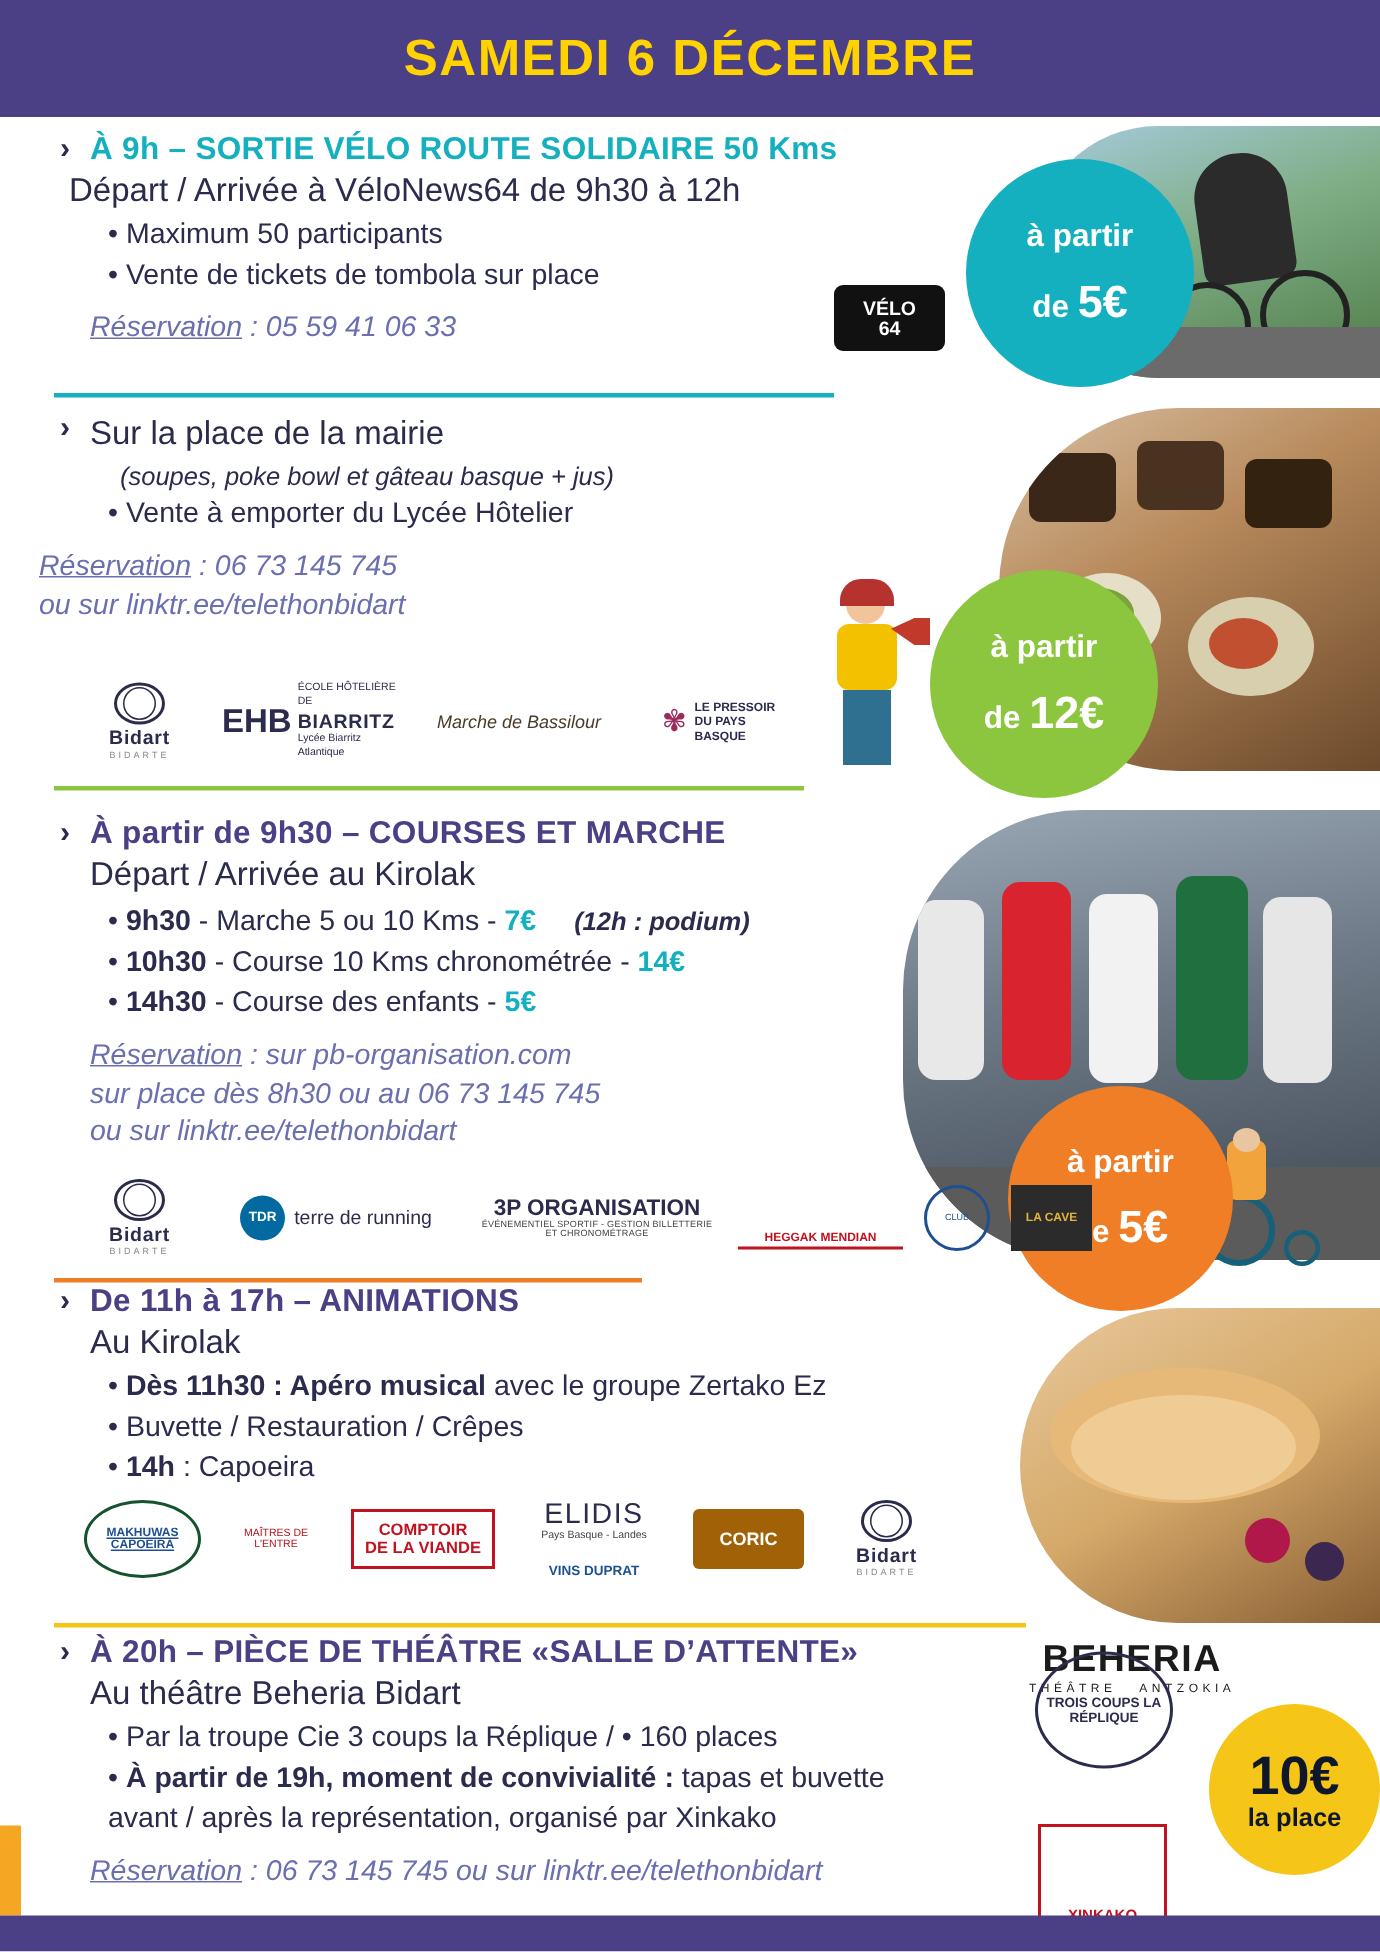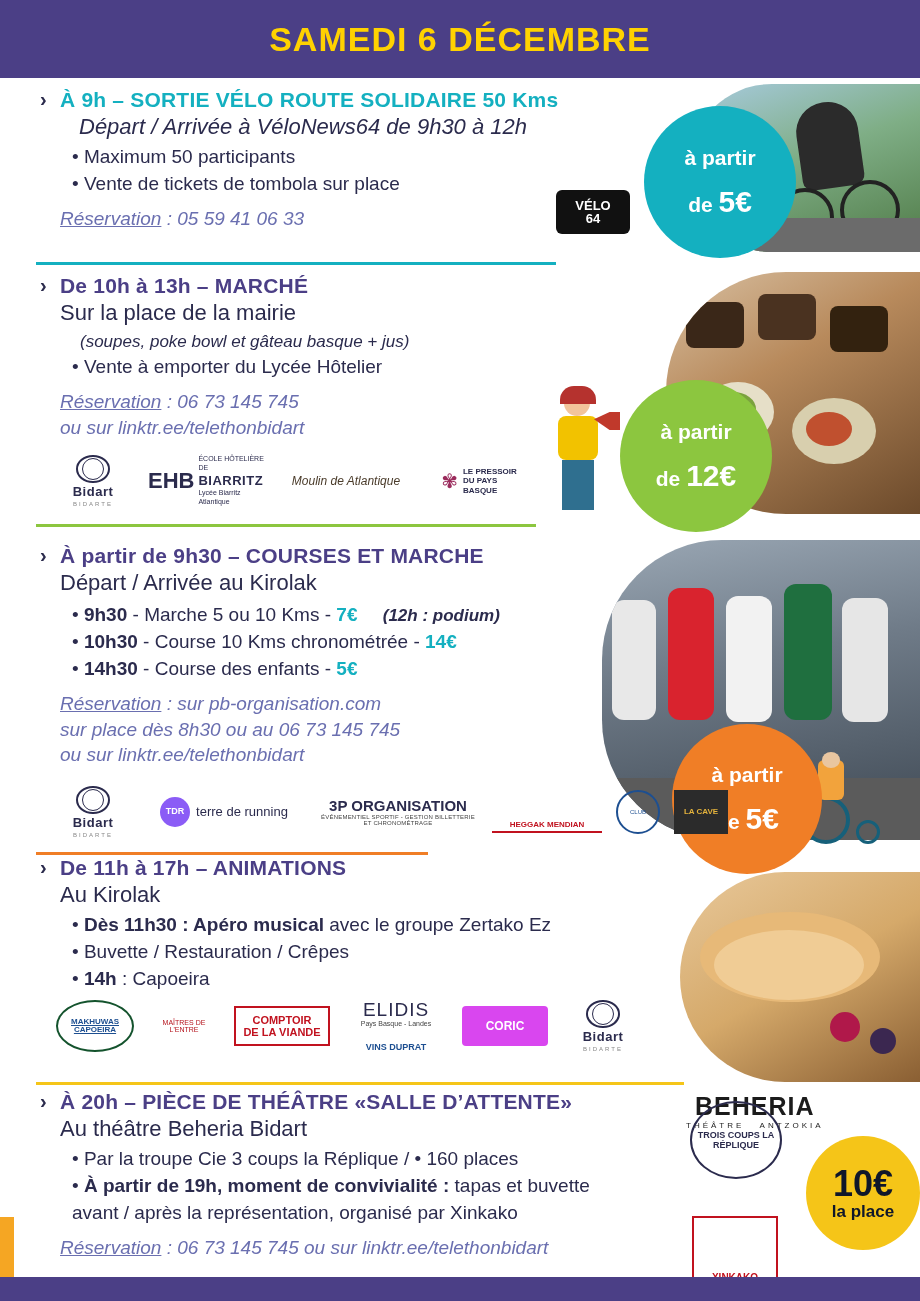--- a/index.html
+++ b/index.html
@@ -93,21 +93,21 @@
   .ehb-txt { font-size:7px; line-height:1.25; text-align:left; }
   .ehb-big { font-size:13px; font-weight:bold; letter-spacing:.5px; }
 
   .logo-moulin { width:120px; font-style:italic; font-size:12px; color:#4a3b2a; }
   .logo-pressoir { width:110px; display:flex; align-items:center; gap:5px; }
   .pressoir-tree { font-size:20px; color:#9b2b5c; }
   .pressoir-txt { font-size:8px; font-weight:bold; text-align:left; line-height:1.2; }
 
   .logo-tdr { width:160px; display:flex; align-items:center; gap:6px; }
   .tdr-badge {
-    width:30px; height:30px; border-radius:50%; background:#8b5cf6; color:#fff;
+    width:30px; height:30px; border-radius:50%; background:#0369a1; color:#fff;
     font-size:9px; font-weight:bold; display:flex; align-items:center; justify-content:center;
   }
   .tdr-txt { font-size:13px; color:#2b2b4d; }
 
   .logo-bp { width:160px; }
   .bp-main { font-size:15px; font-weight:bold; color:#1d4f91; }
   .bp-main span { color:#2b2b4d; }
   .bp-sub { font-size:6px; color:#444; letter-spacing:.2px; }
 
   .logo-heggak {
@@ -132,21 +132,21 @@
   .logo-comptoir {
     width:96px; height:40px; border:2px solid #c1121f; color:#c1121f;
     font-size:11px; font-weight:bold; display:flex; align-items:center; justify-content:center;
     text-align:center; line-height:1.1;
   }
   .logo-elidis { width:96px; text-align:center; }
   .elidis-main { font-size:19px; color:#2b2b4d; letter-spacing:1px; }
   .elidis-sub { font-size:7px; color:#444; }
   .elidis-b { font-size:9px; font-weight:bold; color:#1d4f91;margin-top:16px; }
   .logo-coric {
-    width:86px; height:40px; background:#d946ef; color:#fff; border-radius:4px;
+    width:74px; height:40px; background:#a16207; color:#fff; border-radius:4px;
     font-size:12px; font-weight:bold; display:flex; align-items:center; justify-content:center;
   }
   .logo-velo {
     position:absolute; width:74px; height:44px; background:#111; color:#fff;
     border-radius:6px; display:flex; flex-direction:column; align-items:center; justify-content:center;
     font-size:13px; font-weight:bold; line-height:1;
   }
   .logo-beheria { position:absolute; text-align:center; color:#1b1b1b; }
   .beheria-name { font-size:25px; font-weight:bold; letter-spacing:1px; }
   .beheria-sub { font-size:8px; letter-spacing:3px; }
@@ -185,21 +185,21 @@
     <div class="l1">à partir</div>
     <div class="l2">
       <span>de </span><b>5€</b>
     </div>
   </div>
 
   <div class="block" style="top:88px; width:640px;">
     <div style="position:relative;">
       <span class="arrow" style="left:14px; top:0;">›</span>
       <div class="head" style="margin-left:34px; color:#14b0c0;">À 9h – SORTIE VÉLO ROUTE SOLIDAIRE 50 Kms</div>
-      <div class="sub" style="margin-left:53px;font-style:italic;">Départ / Arrivée à VéloNews64 de 9h30 à 12h</div>
+      <div class="sub" style="margin-left:20px;">Départ / Arrivée à VéloNews64 de 9h30 à 12h</div>
       <div class="bullets" style="margin-left:46px;">
         <div class="bullet">• <span>Maximum 50 participants</span></div>
         <div class="bullet">• <span>Vente de tickets de tombola sur place</span></div>
       </div>
       <div class="resa" style="margin-left:34px; margin-top:8px;">
         <u>Réservation</u><span> : 05 59 41 06 33</span>
       </div>
     </div>
   </div>
 
@@ -231,47 +231,46 @@
   <div style="position:absolute;left:540px;top:386px;width:80px;height:130px;">
     <div style="position:absolute;left:24px;top:4px;width:26px;height:26px;border-radius:50%;background:#f2c49b;"></div>
     <div style="position:absolute;left:20px;top:0;width:36px;height:18px;border-radius:14px 14px 0 0;background:#b5322e;"></div>
     <div style="position:absolute;left:18px;top:30px;width:40px;height:44px;border-radius:8px;background:#f2c200;"></div>
     <div style="position:absolute;left:22px;top:74px;width:32px;height:50px;background:#2f6f8f;"></div>
     <div style="position:absolute;left:54px;top:26px;width:26px;height:18px;background:#c0392b;clip-path:polygon(0 40%,60% 0,100% 0,100% 100%,60% 100%);"></div>
   </div>
 
   <div class="block" style="top:274px; width:600px;">
     <span class="arrow" style="left:14px; top:0;">›</span>
-    <div class="head" style="margin-left:34px; color:#4b3f86;">De 10h à 13h – MARCHÉ</div>
     <div class="sub" style="margin-left:34px;">Sur la place de la mairie</div>
     <div class="bullets" style="margin-left:46px;">
       <div class="bullet note-it" style="margin-left:8px;">(soupes, poke bowl et gâteau basque + jus)</div>
       <div class="bullet">• <span>Vente à emporter du Lycée Hôtelier</span></div>
     </div>
-    <div class="resa" style="margin-left:34px; margin-top:8px;">
+    <div class="resa" style="margin-top:8px;">
       <u>Réservation</u><span> : 06 73 145 745</span>
       <div>ou sur linktr.ee/telethonbidart</div>
     </div>
   </div>
 
   <div class="logos" style="left:56px; top:455px;">
     <div class="logo logo-bidart">
       <div class="logo-seal"></div>
       <div class="lb-name">Bidart</div>
       <div class="lb-sub">BIDARTE</div>
     </div>
     <div class="logo logo-ehb">
       <div class="ehb-mark">EHB</div>
       <div class="ehb-txt">
         <div>ÉCOLE HÔTELIÈRE DE</div>
         <div class="ehb-big">BIARRITZ</div>
         <div>Lycée Biarritz Atlantique</div>
       </div>
     </div>
-    <div class="logo logo-moulin">Moulin de Atlantique</div>
+    <div class="logo logo-moulin">Marche de Bassilour</div>
     <div class="logo logo-pressoir">
       <div class="pressoir-tree">✾</div>
       <div class="pressoir-txt">
         <div>LE PRESSOIR</div>
         <div>DU PAYS</div>
         <div>BASQUE</div>
       </div>
     </div>
   </div>
 

